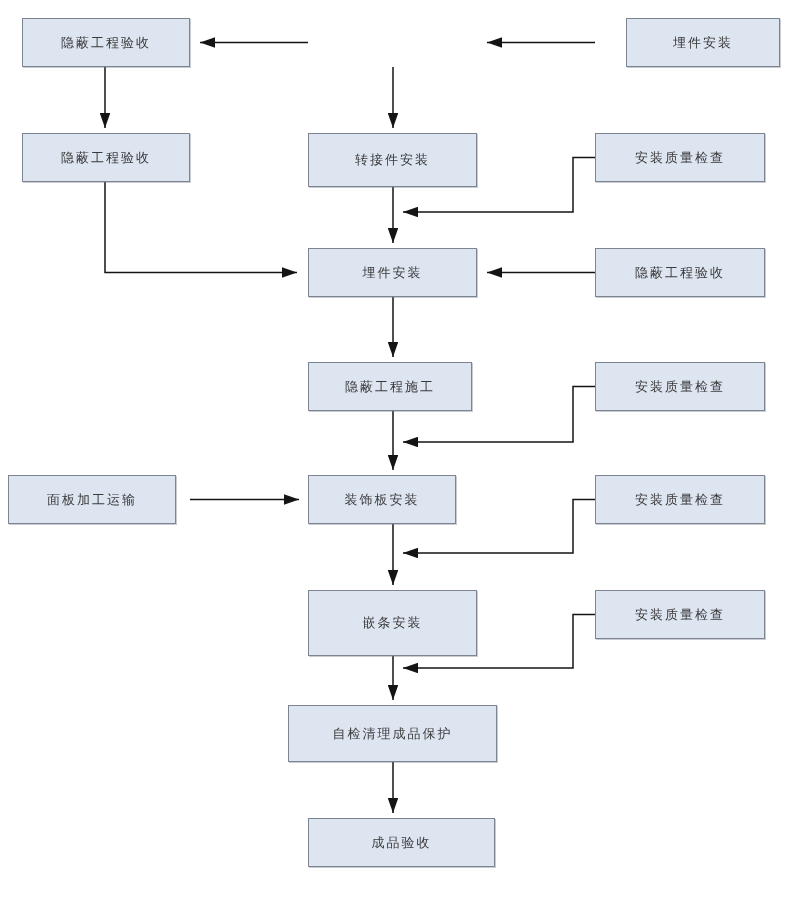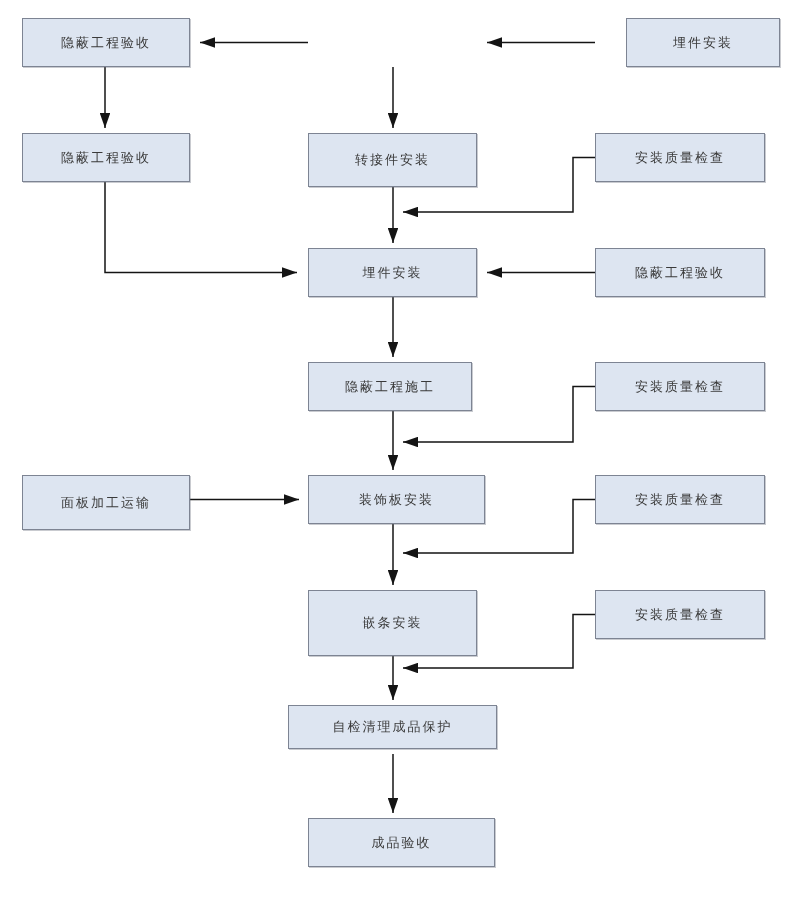--- a/index.html
+++ b/index.html
@@ -66,24 +66,24 @@
   <div class="node" style="left:22px;top:133px;width:168px;height:49px">隐蔽工程验收</div>
   <div class="node" style="left:308px;top:133px;width:169px;height:54px">转接件安装</div>
   <div class="node" style="left:595px;top:133px;width:170px;height:49px">安装质量检查</div>
 
   <div class="node" style="left:308px;top:248px;width:169px;height:49px">埋件安装</div>
   <div class="node" style="left:595px;top:248px;width:170px;height:49px">隐蔽工程验收</div>
 
   <div class="node" style="left:308px;top:362px;width:164px;height:49px">隐蔽工程施工</div>
   <div class="node" style="left:595px;top:362px;width:170px;height:49px">安装质量检查</div>
 
-  <div class="node" style="left:22px;top:475px;width:168px;height:55px">面板加工运输</div>
-  <div class="node" style="left:308px;top:475px;width:177px;height:49px">装饰板安装</div>
+  <div class="node" style="left:8px;top:475px;width:168px;height:49px">面板加工运输</div>
+  <div class="node" style="left:308px;top:475px;width:148px;height:49px">装饰板安装</div>
   <div class="node" style="left:595px;top:475px;width:170px;height:49px">安装质量检查</div>
 
   <div class="node" style="left:308px;top:590px;width:169px;height:66px">嵌条安装</div>
   <div class="node" style="left:595px;top:590px;width:170px;height:49px">安装质量检查</div>
 
-  <div class="node" style="left:288px;top:705px;width:209px;height:44px">自检清理成品保护</div>
+  <div class="node" style="left:288px;top:705px;width:209px;height:57px">自检清理成品保护</div>
 
   <div class="node" style="left:308px;top:818px;width:187px;height:49px">成品验收</div>
 
 </div>
 
 </body></html>

